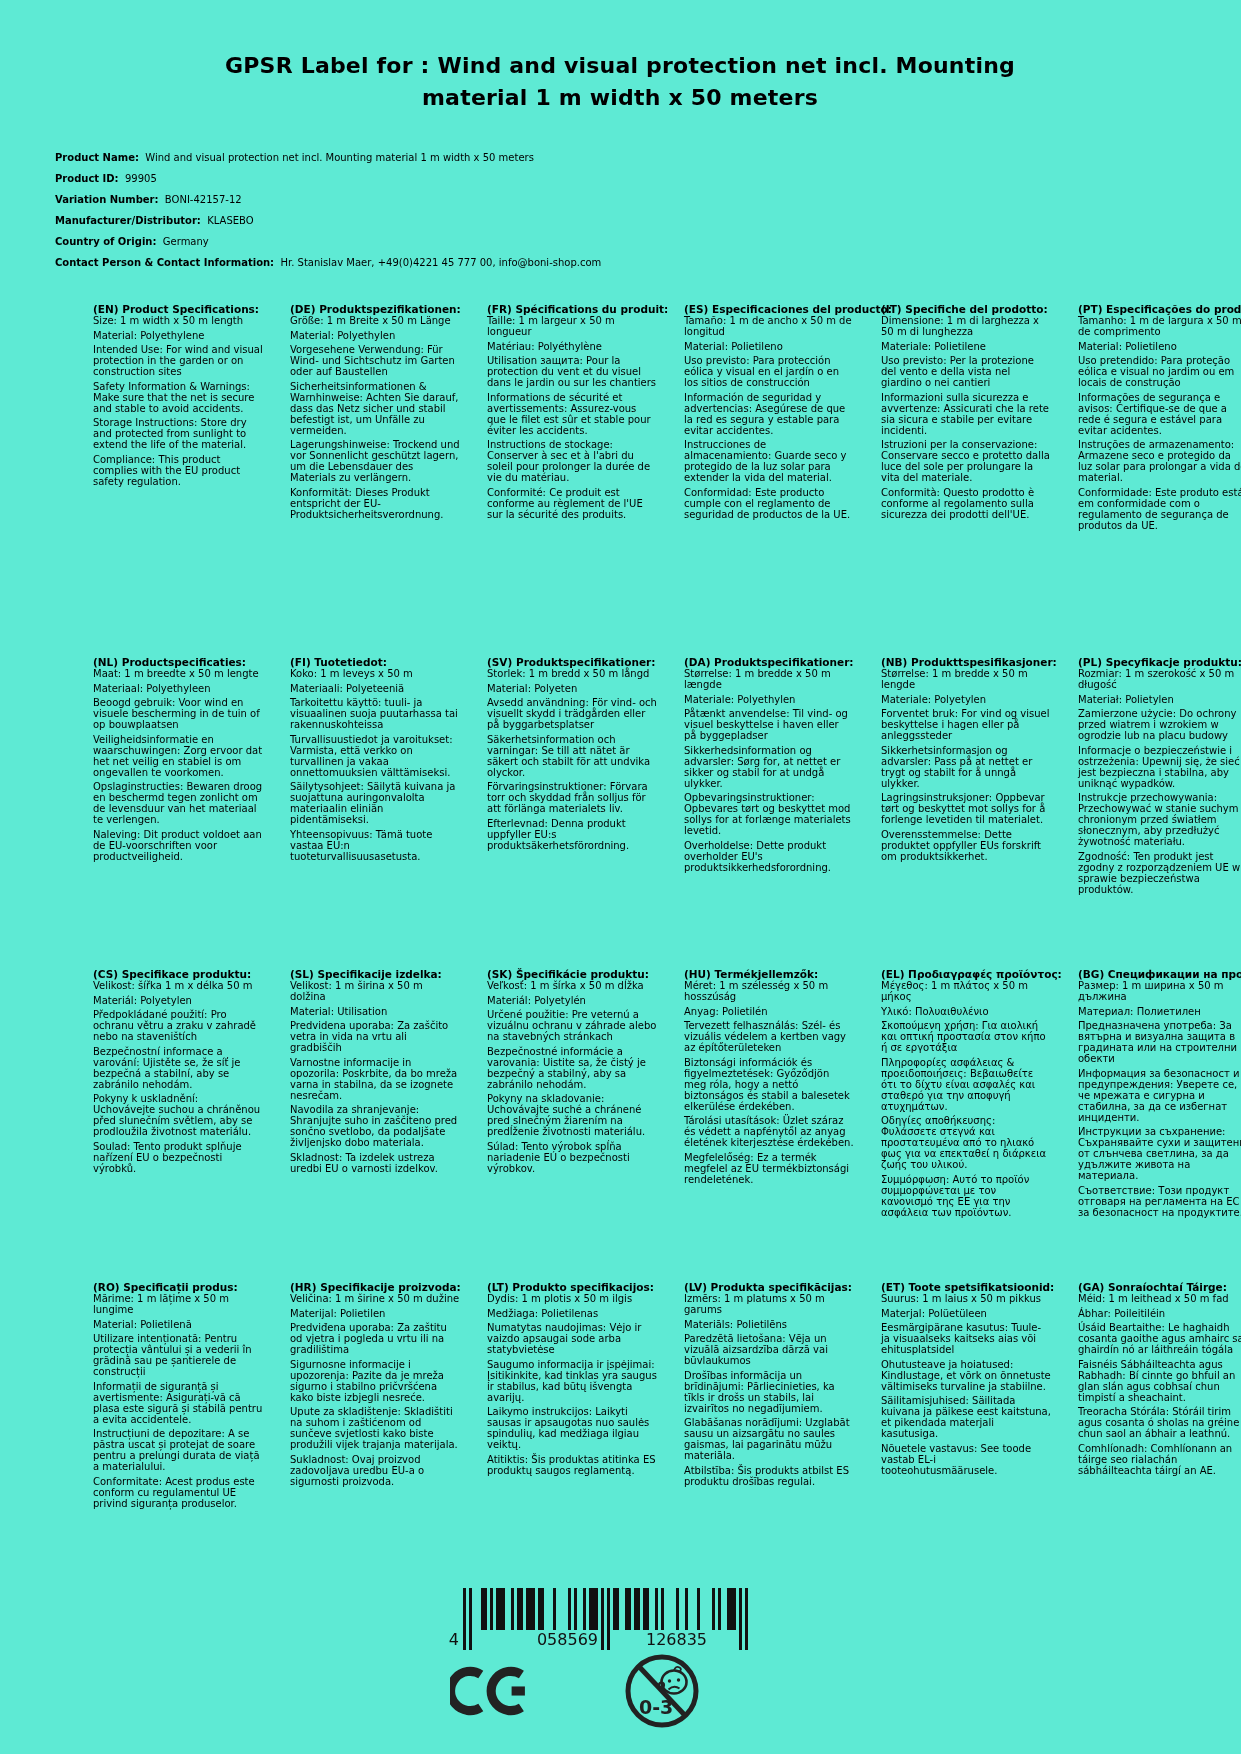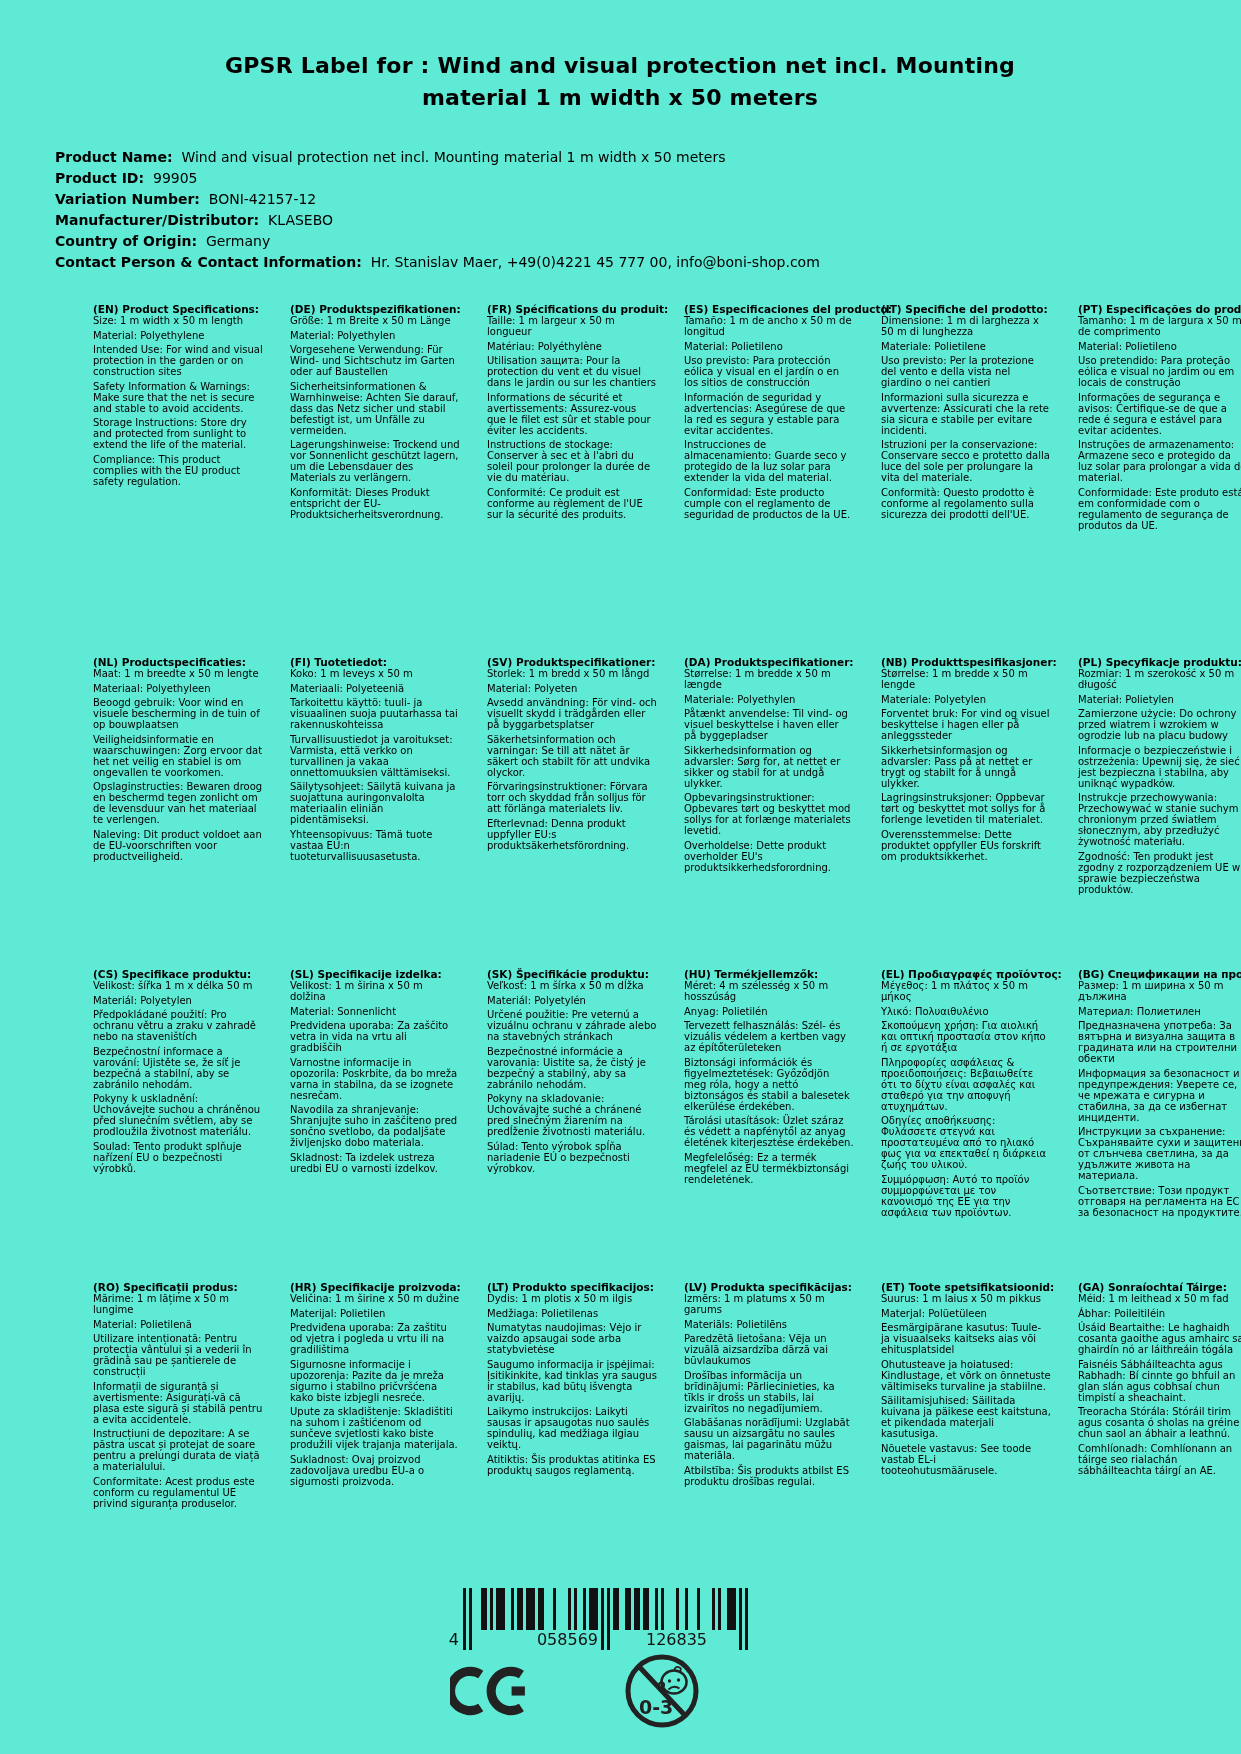--- a/index.html
+++ b/index.html
@@ -8,21 +8,21 @@
     position:relative; width:1241px; height:1754px; background:#5eead4;
     font-family:"DejaVu Sans","Liberation Sans",sans-serif; color:#000;
     overflow:hidden; margin:0 auto;
   }
   .title {
     position:absolute; top:50px; left:220px; width:800px;
     font-size:22px; font-weight:bold; text-align:center; line-height:1.45;
     letter-spacing:0.2px;
   }
   .product-info { position:absolute; top:147px; left:55px; width:1100px; }
-  .info-row { font-size:14px; line-height:21px; }
+  .info-row { font-size:10px; line-height:21px; }
   .info-label { font-weight:bold; }
   .info-value { font-weight:normal; }
   .lang-grid {
     position:absolute; top:303px; left:57px;
     display:grid;
     grid-template-columns:repeat(6,170px);
     grid-template-rows:353px 312px 313px auto;
     column-gap:27px;
     margin-left:36px;
   }
@@ -170,38 +170,38 @@
         <p class="lang-par">Velikost: šířka 1 m x délka 50 m</p>
         <p class="lang-par">Materiál: Polyetylen</p>
         <p class="lang-par">Předpokládané použití: Pro ochranu větru a zraku v zahradě nebo na staveništích</p>
         <p class="lang-par">Bezpečnostní informace a varování: Ujistěte se, že síť je bezpečná a stabilní, aby se zabránilo nehodám.</p>
         <p class="lang-par">Pokyny k uskladnění: Uchovávejte suchou a chráněnou před slunečním světlem, aby se prodloužila životnost materiálu.</p>
         <p class="lang-par">Soulad: Tento produkt splňuje nařízení EU o bezpečnosti výrobků.</p>
       </div>
       <div class="lang-block">
         <div class="lang-heading">(SL) Specifikacije izdelka:</div>
         <p class="lang-par">Velikost: 1 m širina x 50 m dolžina</p>
-        <p class="lang-par">Material: Sonnenlicht</p>
+        <p class="lang-par">Material: Utilisation</p>
         <p class="lang-par">Predvidena uporaba: Za zaščito vetra in vida na vrtu ali gradbiščih</p>
         <p class="lang-par">Varnostne informacije in opozorila: Poskrbite, da bo mreža varna in stabilna, da se izognete nesrečam.</p>
         <p class="lang-par">Navodila za shranjevanje: Shranjujte suho in zaščiteno pred sončno svetlobo, da podaljšate življenjsko dobo materiala.</p>
         <p class="lang-par">Skladnost: Ta izdelek ustreza uredbi EU o varnosti izdelkov.</p>
       </div>
       <div class="lang-block">
         <div class="lang-heading">(SK) Špecifikácie produktu:</div>
         <p class="lang-par">Veľkosť: 1 m šírka x 50 m dĺžka</p>
         <p class="lang-par">Materiál: Polyetylén</p>
         <p class="lang-par">Určené použitie: Pre veternú a vizuálnu ochranu v záhrade alebo na stavebných stránkach</p>
         <p class="lang-par">Bezpečnostné informácie a varovania: Uistite sa, že čistý je bezpečný a stabilný, aby sa zabránilo nehodám.</p>
         <p class="lang-par">Pokyny na skladovanie: Uchovávajte suché a chránené pred slnečným žiarením na predĺženie životnosti materiálu.</p>
         <p class="lang-par">Súlad: Tento výrobok spĺňa nariadenie EÚ o bezpečnosti výrobkov.</p>
       </div>
       <div class="lang-block">
         <div class="lang-heading">(HU) Termékjellemzők:</div>
-        <p class="lang-par">Méret: 4 m szélesség x 50 m hosszúság</p>
+        <p class="lang-par">Méret: 1 m szélesség x 50 m hosszúság</p>
         <p class="lang-par">Anyag: Polietilén</p>
         <p class="lang-par">Tervezett felhasználás: Szél- és vizuális védelem a kertben vagy az építőterületeken</p>
         <p class="lang-par">Biztonsági információk és figyelmeztetések: Győződjön meg róla, hogy a nettó biztonságos és stabil a balesetek elkerülése érdekében.</p>
         <p class="lang-par">Tárolási utasítások: Üzlet száraz és védett a napfénytől az anyag életének kiterjesztése érdekében.</p>
         <p class="lang-par">Megfelelőség: Ez a termék megfelel az EU termékbiztonsági rendeletének.</p>
       </div>
       <div class="lang-block">
         <div class="lang-heading">(EL) Προδιαγραφές προϊόντος:</div>
         <p class="lang-par">Μέγεθος: 1 m πλάτος x 50 m μήκος</p>
         <p class="lang-par">Υλικό: Πολυαιθυλένιο</p>

